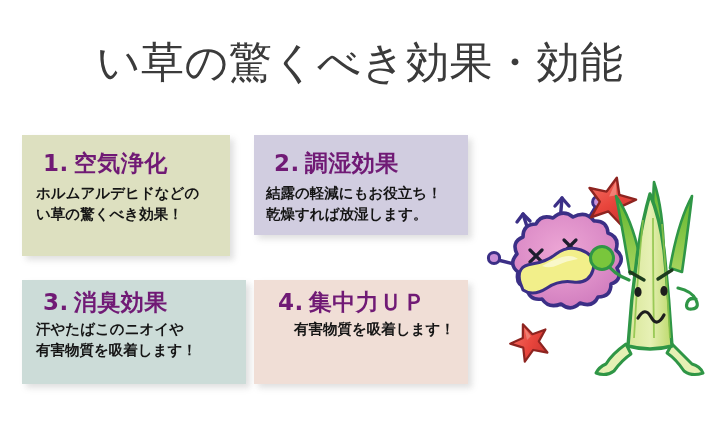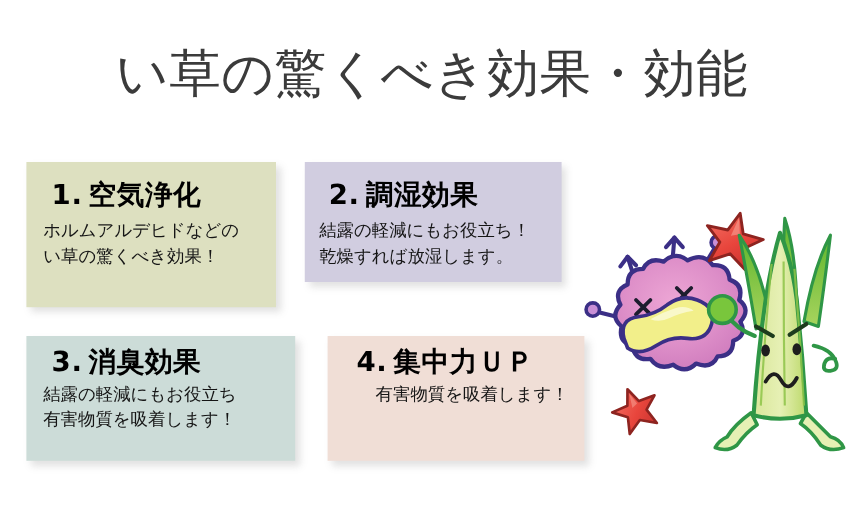--- a/index.html
+++ b/index.html
@@ -40,33 +40,34 @@
   .card {
     position: absolute;
     box-sizing: border-box;
     box-shadow: 4px 4px 6px rgba(120,120,120,0.22);
   }
   .card-title {
     font-family: "DejaVu Sans", "Liberation Sans", sans-serif;
     font-weight: bold;
     font-size: 23px;
     line-height: 1.1;
-    color: #000000;
+    color: #701a75;
     letter-spacing: 0.5px;
     white-space: nowrap;
   }
   .card-num {
     margin-right: 5px;
   }
   .card-body {
     font-family: "DejaVu Sans", "Liberation Sans", sans-serif;
     font-size: 14.5px;
     line-height: 1.45;
     color: #151515;
     white-space: nowrap;
+    font-weight: bold;
   }
 
   
   #card-1 {
     left: 22px; top: 135px; width: 208px; height: 121px;
     background: #dde0c0;
   }
   #card-1 .card-title { margin: 16px 0 0 21px; }
   #card-1 .card-body  { margin: 7px 0 0 14px; }
 
@@ -83,21 +84,20 @@
     left: 22px; top: 280px; width: 224px; height: 104px;
     background: #ccdcd8;
   }
   #card-3 .card-title { margin: 10px 0 0 21px; }
   #card-3 .card-body  { margin: 4px 0 0 14px; }
 
   
   #card-4 {
     left: 254px; top: 280px; width: 214px; height: 104px;
     background: #f0ded6;
-    margin-left: 19px;
   }
   #card-4 .card-title { margin: 10px 0 0 24px; }
   #card-4 .card-body  { margin: 4px 0 0 40px; }
 
   
   #illustration {
     position: absolute;
     left: 478px;
     top: 176px;
     width: 242px;
@@ -125,21 +125,21 @@
       <span class="card-num">2.</span><span>調湿効果</span>
     </div>
     <div class="card-body">結露の軽減にもお役立ち！</div>
     <div class="card-body" style="margin-top:0;margin-left:12px;">乾燥すれば放湿します。</div>
   </div>
 
   <div class="card" id="card-3">
     <div class="card-title">
       <span class="card-num">3.</span><span>消臭効果</span>
     </div>
-    <div class="card-body">結露の軽減にもお役立ち</div>
+    <div class="card-body">汗やたばこのニオイや</div>
     <div class="card-body" style="margin-top:0;margin-left:14px;">有害物質を吸着します！</div>
   </div>
 
   <div class="card" id="card-4">
     <div class="card-title">
       <span class="card-num">4.</span><span>集中力ＵＰ</span>
     </div>
     <div class="card-body">有害物質を吸着します！</div>
   </div>
 

